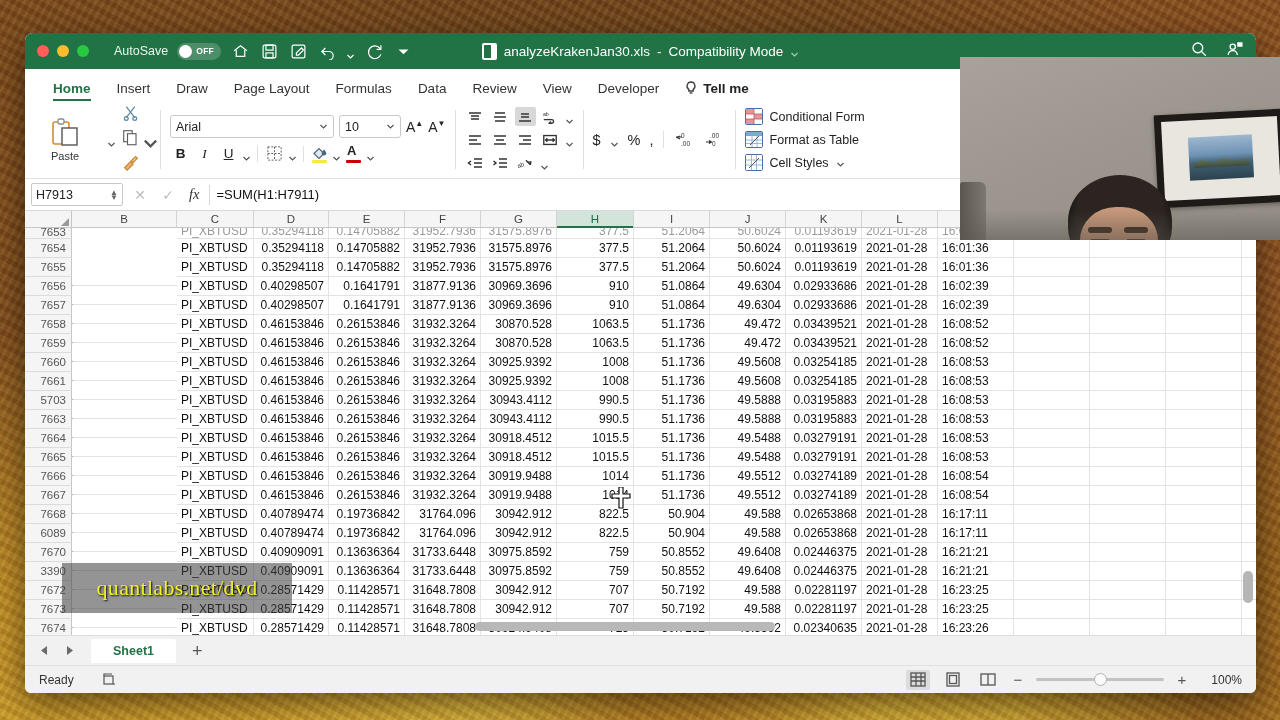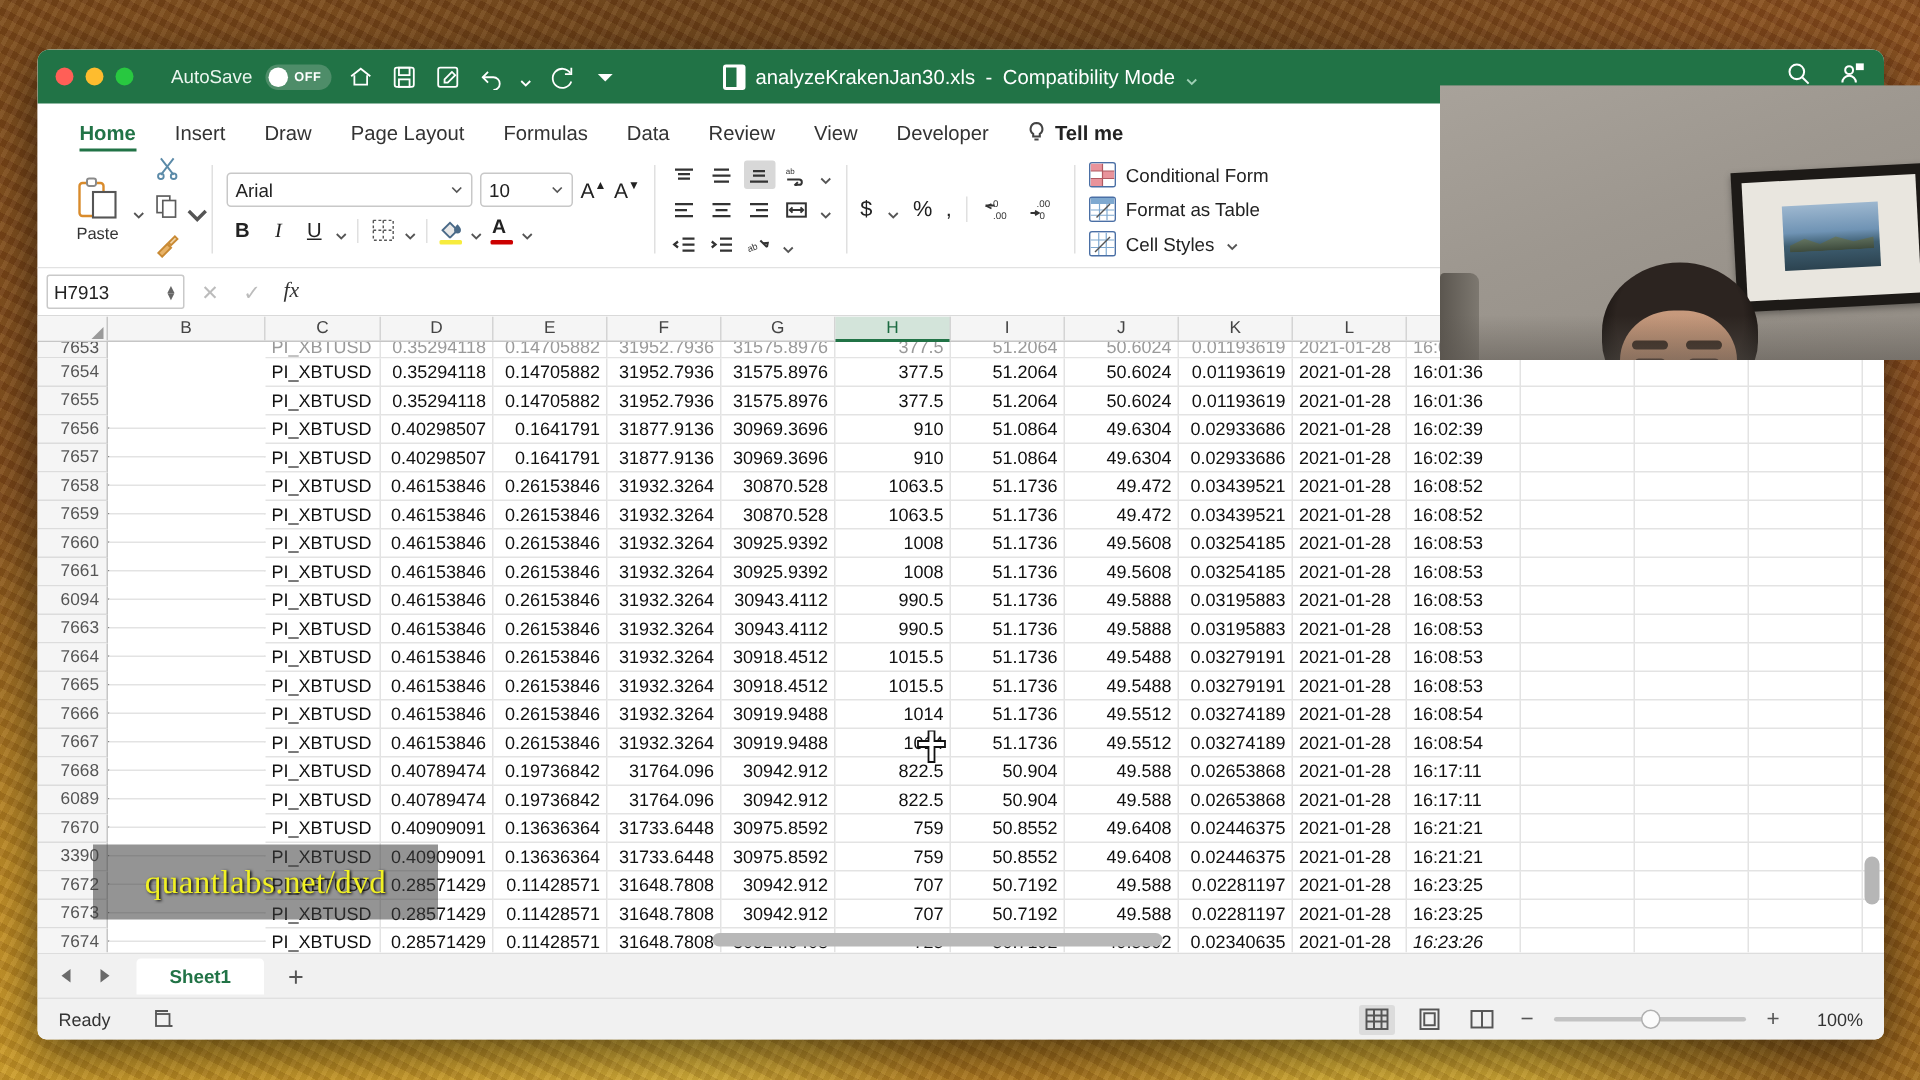--- a/index.html
+++ b/index.html
@@ -85,21 +85,21 @@
   .bulb svg{width:12px;height:15px;stroke:#444;fill:none;stroke-width:1.4;}
 
   
   #ribbon{
     height:78px; flex:0 0 78px; background:#fff; display:flex; align-items:stretch;
     border-bottom:1px solid #e2e2e2; padding-left:8px;
   }
   .rgroup{ display:flex; align-items:center; padding:0 9px; }
   .rsep{ width:1px; background:#e0e0e0; margin:9px 0; }
   
-  .paste-block{ display:flex; align-items:center; gap:0; }
+  .paste-block{ display:flex; align-items:center; gap:19px; }
   .paste-btn{ display:flex;flex-direction:column;align-items:center;gap:1px;width:46px; }
   .paste-ico{width:30px;height:32px;}
   .paste-lbl{font-size:11px;color:#333;}
   .chev{width:9px;height:9px;}
   .chev svg{width:9px;height:9px;stroke:#555;fill:none;stroke-width:1.6;}
   .clip-small{ display:flex;flex-direction:column;gap:4px;align-items:flex-start; }
   .csrow{display:flex;align-items:center;gap:3px;}
   .csrow svg{width:17px;height:17px;}
   
   .font-col{display:flex;flex-direction:column;gap:5px;}
@@ -666,20 +666,21 @@
     <div id="name-box">
       <span>H7913</span>
       <span class="spin">
           <span>▲</span>
           <span>▼</span>
         </span>
     </div>
     <span class="fb-btn">✕</span>
     <span class="fb-btn">✓</span>
     <span class="fx">fx</span>
+    <div id="formula-input">=SUM(H1:H7911)</div>
   </div>
 
   <div id="grid-wrap">
     <div id="col-header">
       <div class="corner"></div>
     <div class="ch" style="flex: 0 0 105px;">B</div>
         <div class="ch" style="flex: 0 0 77px;">C</div>
         <div class="ch" style="flex: 0 0 75px;">D</div>
         <div class="ch" style="flex: 0 0 76px;">E</div>
         <div class="ch" style="flex: 0 0 76px;">F</div>
@@ -861,21 +862,21 @@
           <div class="cell num" style="flex: 0 0 76px;">49.5608</div>
           <div class="cell num" style="flex: 0 0 76px;">0.03254185</div>
           <div class="cell txt" style="flex: 0 0 76px;">2021-01-28</div>
           <div class="cell txt" style="flex: 0 0 76px;">16:08:53</div>
           <div class="cell num" style="flex: 0 0 76px;"></div>
           <div class="cell num" style="flex: 0 0 76px;"></div>
           <div class="cell num" style="flex: 0 0 76px;"></div>
           <div class="cell num" style="flex: 0 0 76px;"></div>
         </div>
         <div class="row">
-          <div class="rh">6094</div>
+          <div class="rh">5703</div>
           <div class="cell txt left-edge" style="flex: 0 0 105px;">Thu Jan 28 1</div>
           <div class="cell txt" style="flex: 0 0 77px;">PI_XBTUSD</div>
           <div class="cell num" style="flex: 0 0 75px;">0.46153846</div>
           <div class="cell num" style="flex: 0 0 76px;">0.26153846</div>
           <div class="cell num" style="flex: 0 0 76px;">31932.3264</div>
           <div class="cell num" style="flex: 0 0 76px;">30943.4112</div>
           <div class="cell num" style="flex: 0 0 77px;">990.5</div>
           <div class="cell num" style="flex: 0 0 76px;">51.1736</div>
           <div class="cell num" style="flex: 0 0 76px;">49.5888</div>
           <div class="cell num" style="flex: 0 0 76px;">0.03195883</div>
@@ -1101,21 +1102,21 @@
           <div class="cell txt" style="flex: 0 0 77px;">PI_XBTUSD</div>
           <div class="cell num" style="flex: 0 0 75px;">0.28571429</div>
           <div class="cell num" style="flex: 0 0 76px;">0.11428571</div>
           <div class="cell num" style="flex: 0 0 76px;">31648.7808</div>
           <div class="cell num" style="flex: 0 0 76px;">30924.9408</div>
           <div class="cell num" style="flex: 0 0 77px;">725</div>
           <div class="cell num" style="flex: 0 0 76px;">50.7192</div>
           <div class="cell num" style="flex: 0 0 76px;">49.5592</div>
           <div class="cell num" style="flex: 0 0 76px;">0.02340635</div>
           <div class="cell txt" style="flex: 0 0 76px;">2021-01-28</div>
-          <div class="cell txt" style="flex: 0 0 76px; font-style: italic;">16:23:26</div>
+          <div class="cell txt" style="flex: 0 0 76px;">16:23:26</div>
           <div class="cell num" style="flex: 0 0 76px;"></div>
           <div class="cell num" style="flex: 0 0 76px;"></div>
           <div class="cell num" style="flex: 0 0 76px;"></div>
           <div class="cell num" style="flex: 0 0 76px;"></div>
         </div>
       </div>
 
     <div id="watermark">quantlabs.net/dvd</div>
 
     <div id="cell-cursor">

